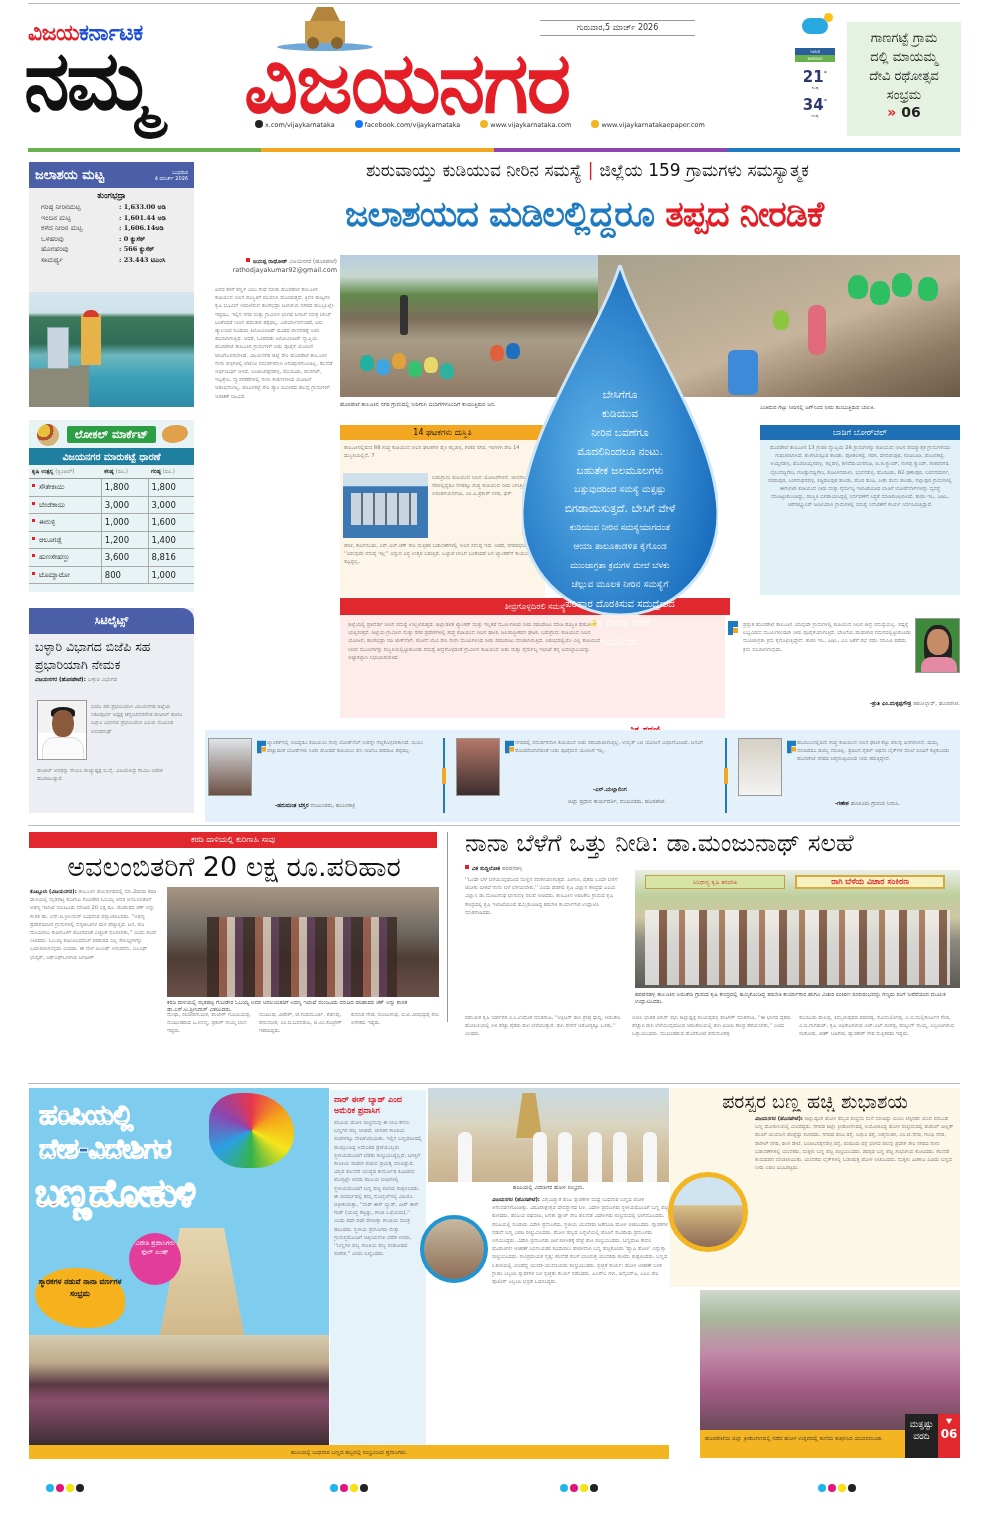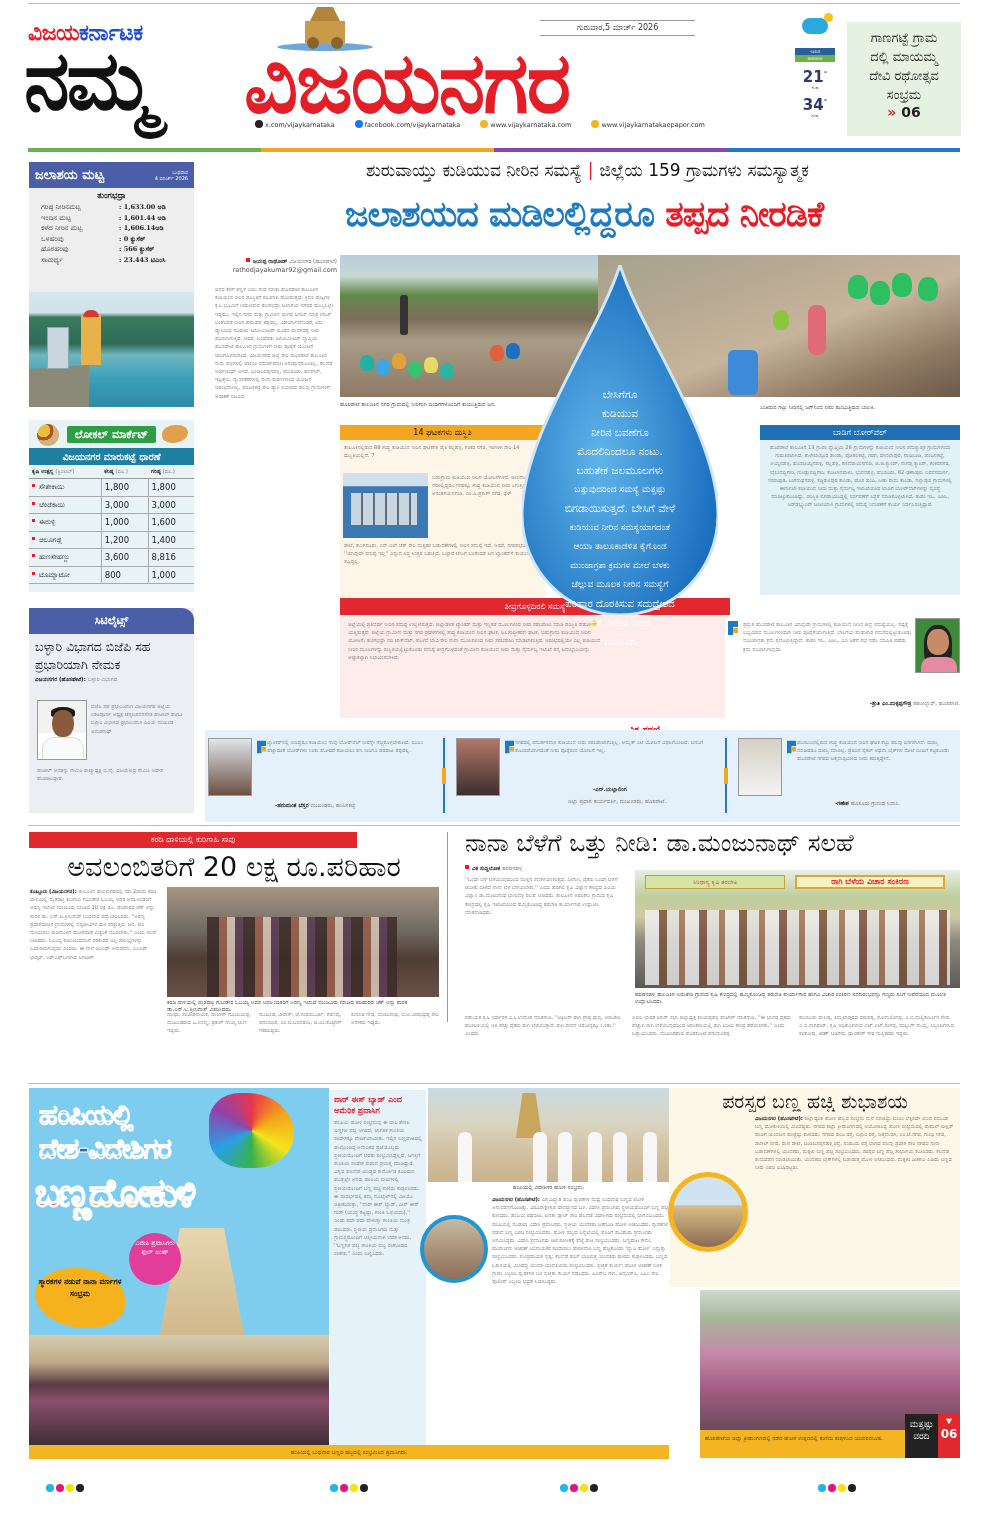--- a/index.html
+++ b/index.html
@@ -125,21 +125,21 @@
 .qcell{position:absolute;top:6px;height:78px}
 .qcell .pic{position:absolute;left:3px;top:2px;width:44px;height:58px;border:1px solid #999;overflow:hidden}
 .qcell .qm{position:absolute;left:52px;top:4px;width:9px;height:14px}
 .qcell .t{position:absolute;left:62px;top:2px}
 .qcell .sig{position:absolute;font-size:5.5px;font-weight:bold;white-space:nowrap}
 .qcell .sig span{font-weight:normal;color:#666}
 .divy{position:absolute;top:8px;width:2px;height:75px;background:#1f7bc1}
 .divy:after{content:"";position:absolute;left:-1px;top:30px;width:4px;height:16px;background:#f3a721}
 
 #hr2{left:28px;top:825px;width:932px;height:1px;background:#bbb}
-#kar{left:29px;top:832px;width:328px;height:16px;background:#e0282e;color:#fff;font-size:8px;text-align:center;line-height:16px}
+#kar{left:29px;top:832px;width:408px;height:16px;background:#e0282e;color:#fff;font-size:8px;text-align:center;line-height:16px}
 #kar-hl{left:29px;top:850px;width:410px;font-size:27px;line-height:34px;text-align:center;color:#111;font-weight:500}
 #vline{left:447px;top:832px;width:1px;height:190px;background:#999}
 #kar-t1{left:30px;top:887px;width:130px}
 #kar-t1 .dl{font-weight:bold;color:#111}
 #kar-photo{left:167px;top:887px;width:272px;height:110px;background:linear-gradient(180deg,#a89682 0%,#6f6a62 40%,#4f3d34 65%,#6b5048 100%)}
 #kar-cap{left:167px;top:999px;width:272px;font-size:5.5px;color:#333}
 #kar-cols{left:167px;top:1010px;width:272px;display:flex;gap:4px}
 #kar-cols div{flex:1}
 #man-hl{left:455px;top:828px;width:505px;font-size:24px;line-height:30px;text-align:left;color:#111;font-weight:500;padding-left:10px}
 #man-by{left:465px;top:865px;font-size:5.5px;font-weight:bold}

